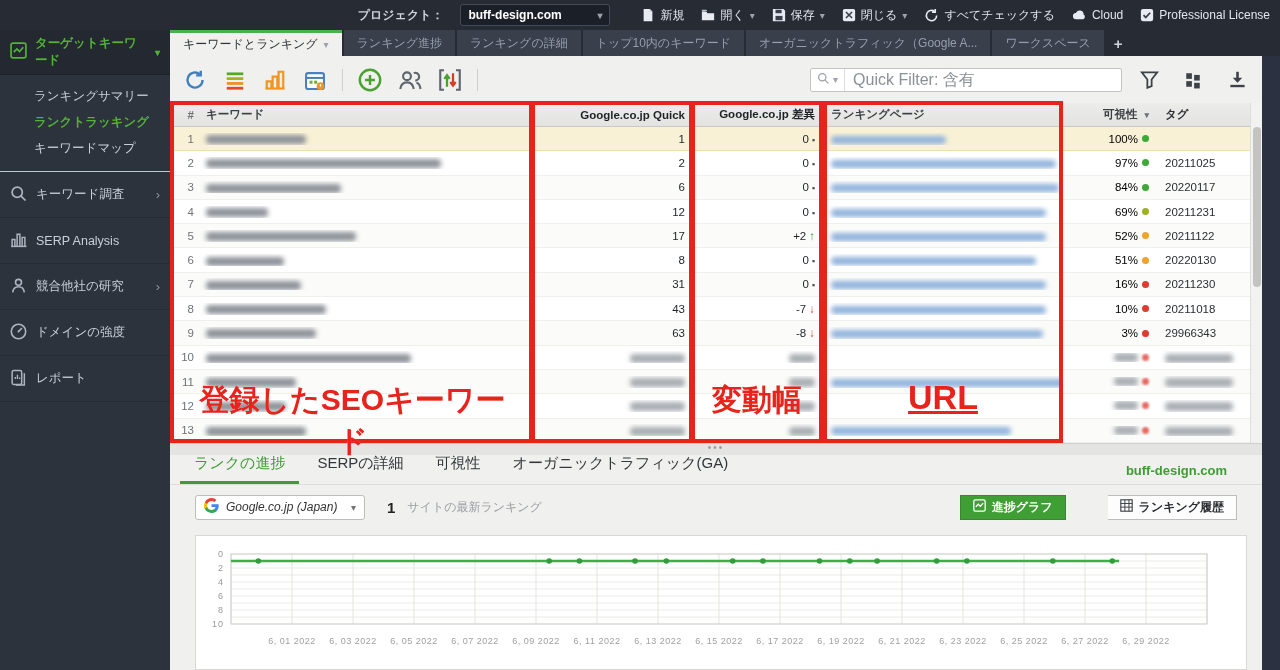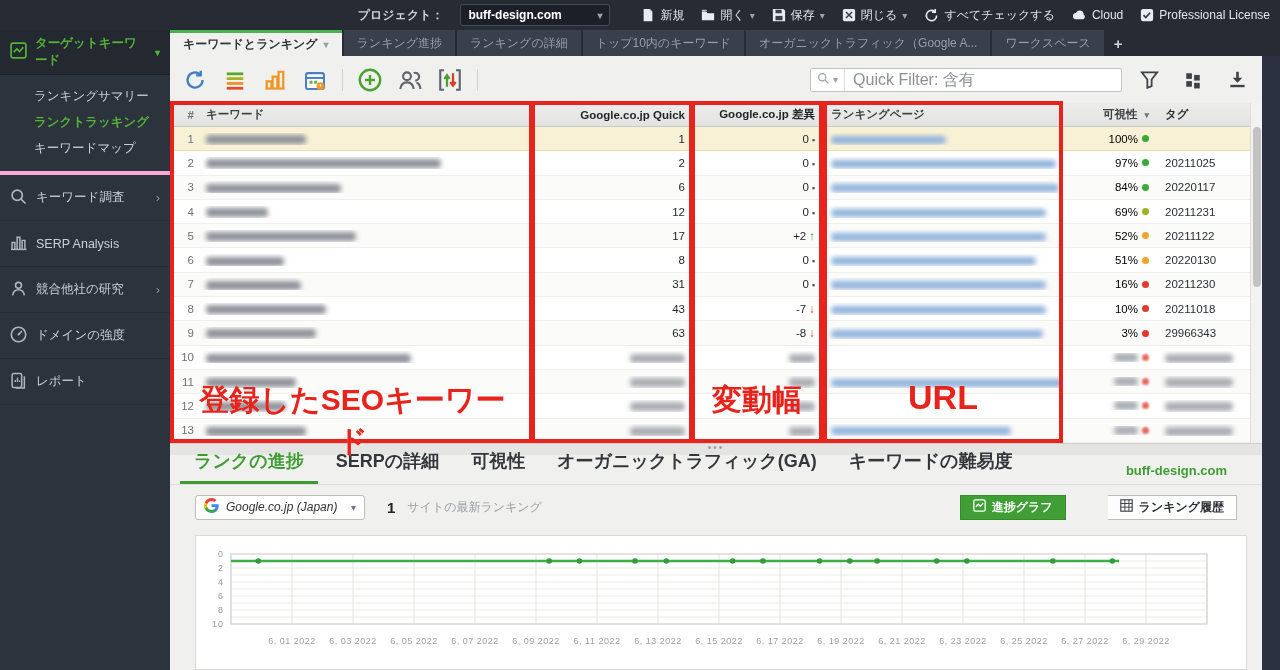--- a/index.html
+++ b/index.html
@@ -31,39 +31,39 @@
     background:#2d333d; color:#c9cfd9; font-size:12.5px;
   }
   .side-head {
     height:45px; background:#232831; display:flex; align-items:center;
     padding:0 10px; gap:8px; color:#52b336; font-weight:bold; cursor:pointer;
     border-bottom:1px solid #1c2029;
   }
   .side-head .caret { color:#52b336; }
   .side-sub { display:flex; align-items:center; height:26px; padding-left:34px; cursor:pointer; }
   .side-sub.active { color:#52b336; font-weight:bold; }
-  .side-subwrap { padding:8px 0 10px 0; border-bottom:4px solid #f9a8d4; }
+  .side-subwrap { padding:8px 0 10px 0; border-bottom:1px solid #f9a8d4; }
   .side-item {
     display:flex; align-items:center; gap:9px; height:46px; padding:0 10px;
     border-bottom:1px solid #262b34; cursor:pointer;
   }
   .side-item .chev { margin-left:auto; color:#8a93a1; font-size:13px; }
   .side-item svg, .side-head svg { flex:0 0 auto; }
   
   .tabbar {
     position:absolute; left:170px; top:30px; width:1110px; height:26px;
     background:#262b34; display:flex; align-items:flex-end;
   }
   .tab {
     height:26px; display:flex; align-items:center; gap:6px; padding:0 13px;
     background:#39404c; color:#959eae; font-size:12px; margin-right:2px;
     cursor:pointer; white-space:nowrap;
   }
   .tab.active {
-    background:#f0f0ee; color:#2e3338; font-weight:bold;
+    background:#f0f0ee; color:#2e3338; font-weight:normal;
     border-top:3px solid #4caf50; height:26px;align-items:center;
   }
   .tab.plus { background:transparent; color:#cfd4dc; font-size:15px; font-weight:bold; padding:0 8px;}
   
   .toolbar {
     position:absolute; left:170px; top:56px; width:1092px; height:47px;
     background:#f0f0ee; display:flex; align-items:center; padding:0 12px; gap:14px;
   }
   .ticon { width:26px; height:26px; display:flex; align-items:center; justify-content:center; cursor:pointer; }
   .tsep { width:1px; height:22px; background:#cfcfcd; }
@@ -108,21 +108,21 @@
   .splitter {
     position:absolute; left:170px; top:443px; width:1092px; height:12px;
     background:#e4e4e2; border-top:1px solid #cfcfcd; display:flex; align-items:center; justify-content:center;
     cursor:row-resize;
   }
   .splitter .dots { color:#9b9b99; font-size:10px; letter-spacing:2px; line-height:4px; margin-top:-4px;}
   
   .bottom { position:absolute; left:170px; top:455px; width:1092px; height:215px; background:#f0f0ee; }
   .btabs { display:flex; align-items:flex-end; height:30px; padding:0 10px; gap:4px; border-bottom:1px solid #dcdcda;}
   .btab {
-    padding:6px 14px 8px 14px; font-size:18px; font-weight:bold; color:#33373c;
+    padding:6px 14px 8px 14px; font-size:15px; font-weight:normal; color:#33373c;
     cursor:pointer; border-bottom:3px solid transparent; white-space:nowrap;
   }
   .btab.active { color:#3f9c35; border-bottom:3px solid #3f9c35; }
   .bsite { margin-left:auto; color:#3f9c35; font-weight:bold; font-size:13px; padding:0 25px 6px 0;}
   .brow { display:flex; align-items:center; height:44px; padding:0 25px; gap:12px; }
   .gsel {
     width:170px; height:25px; background:#fff; border:1px solid #bdbdbb; border-radius:3px;
     display:flex; align-items:center; gap:7px; padding:0 8px; font-size:12px; color:#333; cursor:pointer;
   }
   .gsel .val { flex:1;font-style:italic; }
@@ -587,21 +587,20 @@
   <div class="splitter">
       <span class="dots">•••</span>
     </div>
 
   <div class="bottom">
     <div class="btabs" id="btabs">
         <div class="btab active">ランクの進捗</div>
         <div class="btab">SERPの詳細</div>
         <div class="btab">可視性</div>
         <div class="btab">オーガニックトラフィック(GA)</div>
-        <div class="btab">キーワードの難易度</div>
         <div class="bsite">buff-design.com</div>
       </div>
     <div class="brow">
       <div class="gsel">
         <span id="gicon"><svg width="15" height="15" viewBox="0 0 18 18">
               <path fill="#4285F4" d="M17.64 9.2c0-.64-.06-1.25-.16-1.84H9v3.48h4.84c-.21 1.13-.84 2.08-1.8 2.72v2.26h2.92c1.7-1.57 2.68-3.88 2.68-6.62z"></path>
               <path fill="#34A853" d="M9 18c2.43 0 4.47-.8 5.96-2.18l-2.92-2.26c-.8.54-1.84.86-3.04.86-2.34 0-4.32-1.58-5.03-3.71H.96v2.33C2.44 15.98 5.48 18 9 18z"></path>
               <path fill="#FBBC05" d="M3.97 10.71c-.18-.54-.28-1.11-.28-1.71s.1-1.17.28-1.71V4.96H.96C.35 6.17 0 7.55 0 9s.35 2.83.96 4.04l3.01-2.33z"></path>
               <path fill="#EA4335" d="M9 3.58c1.32 0 2.5.45 3.44 1.35l2.58-2.58C13.46.89 11.43 0 9 0 5.48 0 2.44 2.02.96 4.96l3.01 2.33C4.68 5.16 6.66 3.58 9 3.58z"></path>
             </svg></span>
@@ -697,15 +696,15 @@
         </svg>
     </div>
   </div>
 
   <div class="anno" style="left:170px; top:101px; width:363px; height:342px;"></div>
   <div class="anno" style="left:531px; top:101px; width:162px; height:342px;"></div>
   <div class="anno" style="left:691px; top:101px; width:132px; height:342px;"></div>
   <div class="anno" style="left:823px; top:101px; width:240px; height:342px;"></div>
   <div class="anno-label" style="left:185px; top:380px; width:335px;">登録したSEOキーワード</div>
   <div class="anno-label" style="left:691px; top:380px; width:132px;">変動幅</div>
-  <div class="anno-label" style="left:823px; top:378px; width:240px; font-size:34px;">URL</div>
+  <div class="anno-label" style="left:823px; top:378px; width:240px; font-size:34px;text-decoration:underline;">URL</div>
 
 </div>
 
 </body></html>

